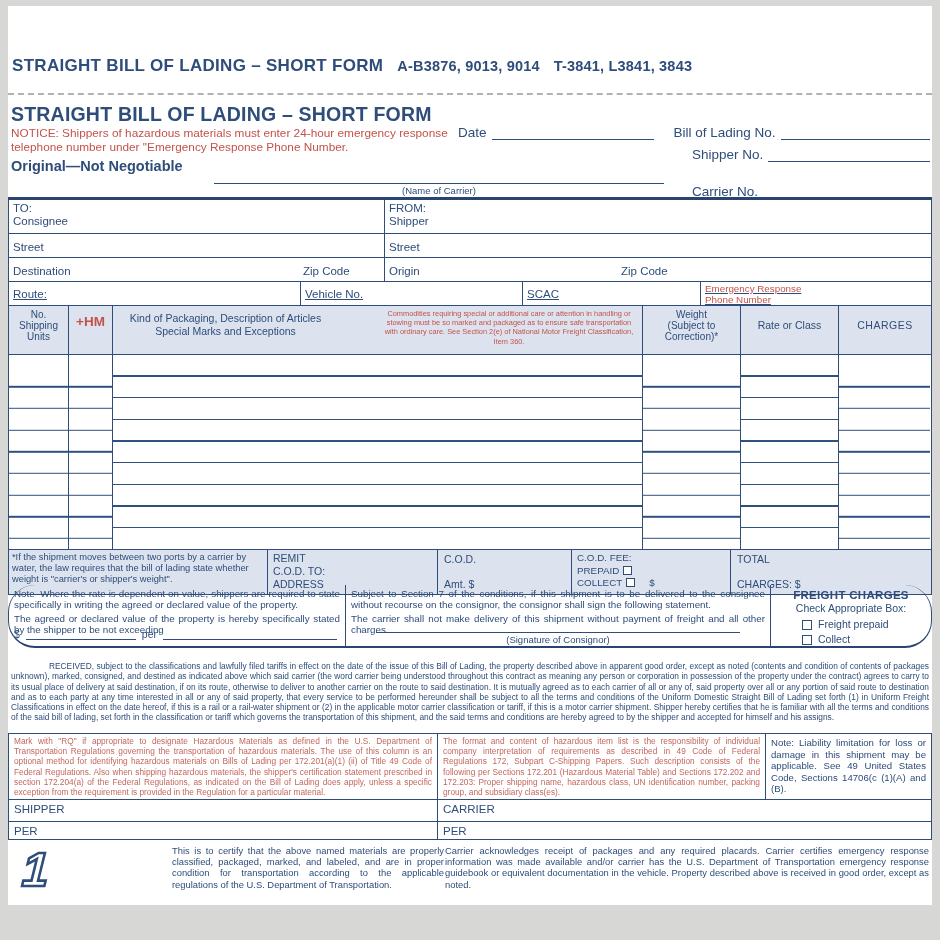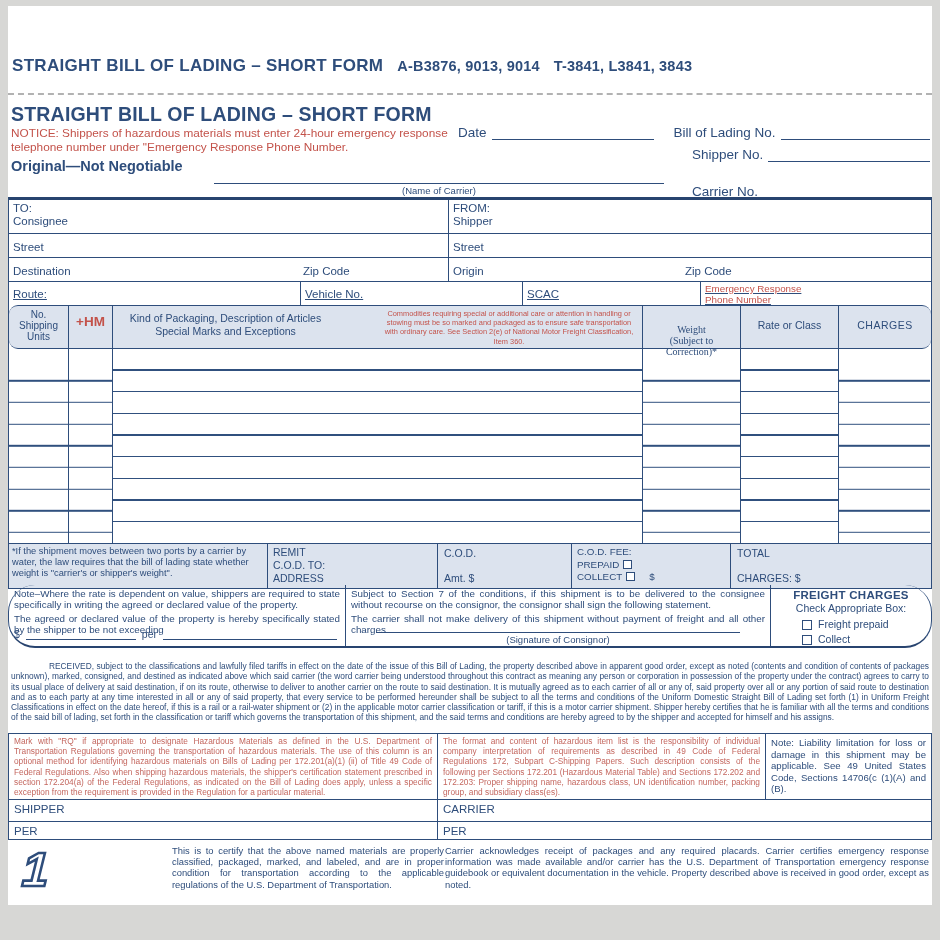--- a/index.html
+++ b/index.html
@@ -34,37 +34,37 @@
   .ln-date { width:162px; margin-right:20px; }
   .ln-grow { flex:1; }
 
   
   .addr { position:absolute; top:191px; left:0; right:0; height:108px;
     border-top:3px solid #28446f; border-left:1.5px solid #2e4d7b; border-right:1.5px solid #2e4d7b; font-size:11.5px; }
   .arow { display:flex; border-bottom:1.5px solid #2e4d7b; position:relative; }
   .r1 { height:34px; } .r2 { height:24px; } .r3 { height:24px; } .r4 { height:25.5px; border-bottom:none;text-decoration:underline; }
   .acell { position:relative; padding:2px 4px; line-height:13px; }
   .bdr { border-right:1.5px solid #2e4d7b; }
-  .c-to { width:440px; } .c-from { flex:1; }
+  .c-to { width:376px; } .c-from { flex:1; }
   .c-street { padding-top:7px; }
   .abs { position:absolute; top:7px; }
   .r4 .acell { padding-top:6px; }
   .c-route { width:292px; } .c-veh { width:222px; } .c-scac { width:178px; }
   .c-emerg { flex:1; padding-top:2px !important; font-size:9.8px; line-height:10.8px; }
 
   
   .tbl { position:absolute; top:299px; left:0; right:0; border-left:1.5px solid #2e4d7b; border-right:1.5px solid #2e4d7b; }
-  .th { height:44px; display:flex; background:#dce3ee; border-top:1px solid #2e4d7b; border-bottom:1.5px solid #2e4d7b; text-align:center;border-radius:9px; }
+  .th { height:50px; display:flex; background:#dce3ee; border-top:1px solid #2e4d7b; border-bottom:1.5px solid #2e4d7b; text-align:center; }
   .thc { border-right:1.5px solid #2e4d7b; }
   .h-units { width:60px; font-size:10px; line-height:11px; padding-top:3px; }
   .h-hm { width:44px; font-size:13.5px; font-weight:bold; padding-top:8px; }
   .h-desc { width:530px; display:flex;gap:38px; }
   .h-desc-main { width:225px; font-size:10.5px; line-height:13px; padding-top:6px; }
   .h-desc-note { flex:1; font-size:7.4px; line-height:9.2px; padding:3px 6px 0; }
-  .h-weight { width:98px; font-size:10px; line-height:11px; padding-top:18px;font-family:Liberation Serif, serif; }
+  .h-weight { width:98px; font-size:10px; line-height:11px; padding-top:3px; }
   .h-rate { width:98px; font-size:10.5px; padding-top:13px; }
   .h-charges { flex:1; font-size:10.5px; letter-spacing:.5px; padding-top:13px; border-right:none; }
   .tb { height:195px; position:relative; border-bottom:1.5px solid #2e4d7b; }
   .strip { position:absolute; top:0; bottom:0;
     background-image:repeating-linear-gradient(to bottom, transparent 0px, transparent 20.36px, #30507e 20.36px, #30507e 21.66px); }
   .strip.off { background-position:0 10.8px; }
   .strip.vb { border-right:1.5px solid #2e4d7b; }
 
   
   .tf { height:45px; display:flex; background:#dce3ee; border-bottom:1.5px solid #2e4d7b; }

